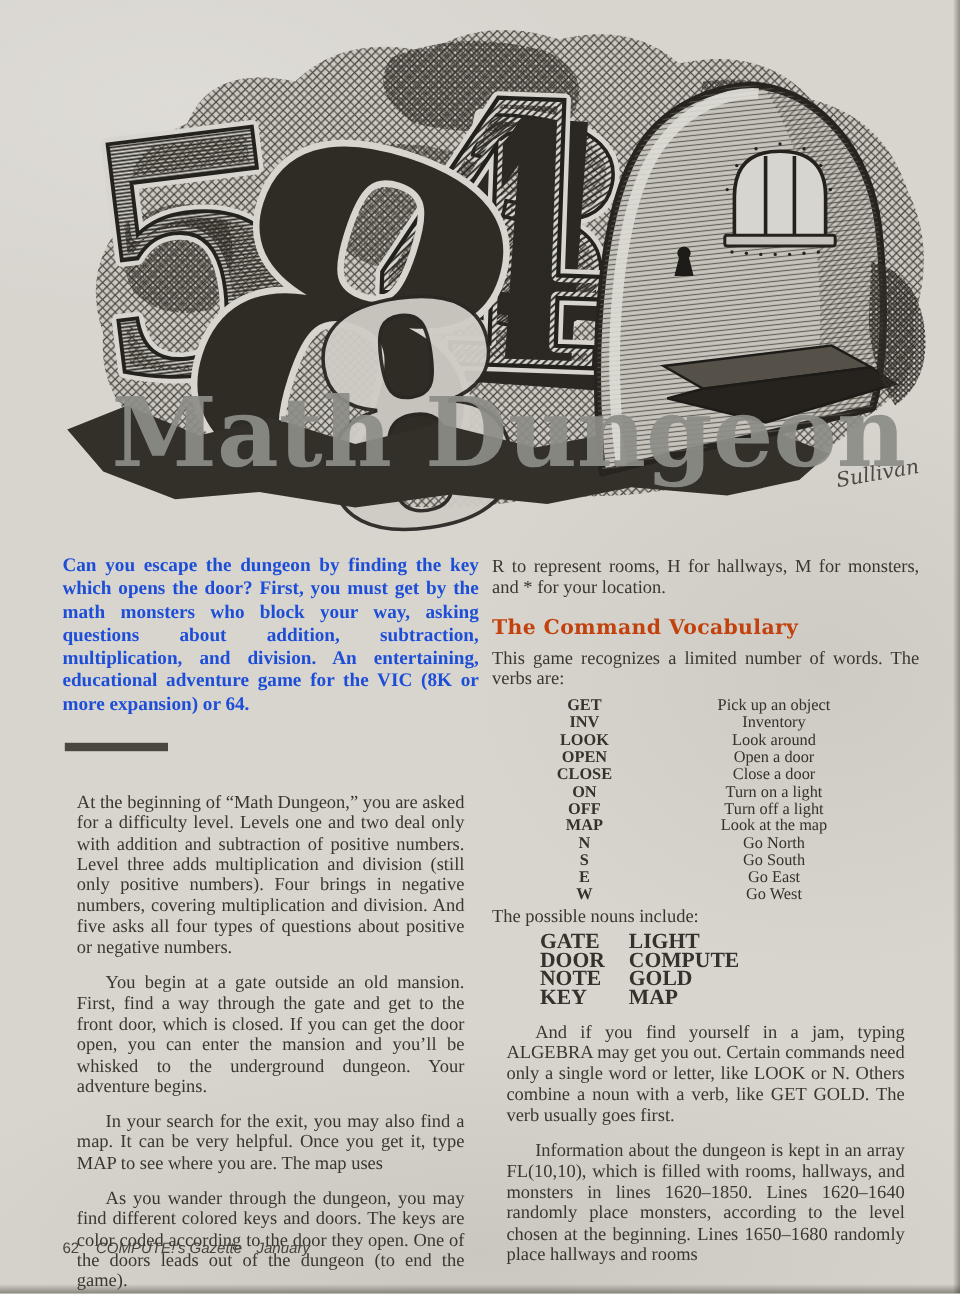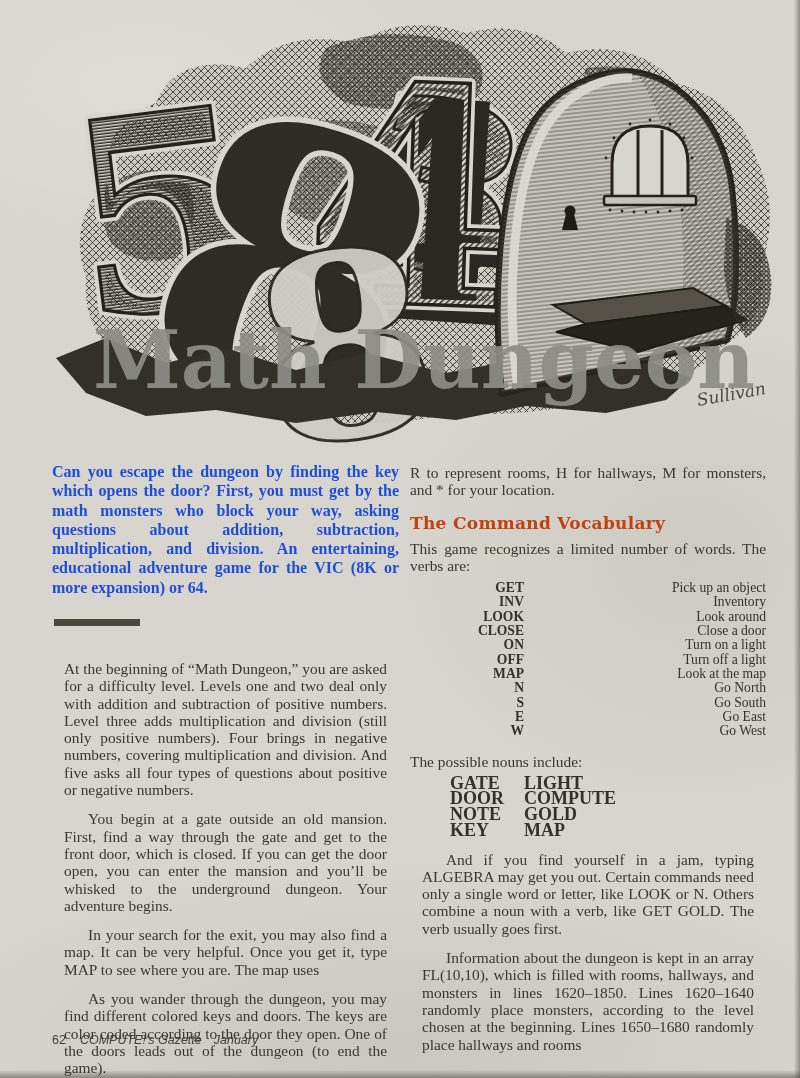--- a/index.html
+++ b/index.html
@@ -25,21 +25,21 @@
   .col{position:absolute;font-size:15.4px;line-height:17.3px;text-align:justify;hyphens:auto;}
   .col-left{left:52px;top:648px;width:347px;}
   .col-right{left:410px;top:464px;width:356px;}
   .para{margin:12px;text-indent:24px;}
   .para.first{text-indent:0;}
 
   .sec-head{font-family:"DejaVu Serif",serif;font-weight:bold;font-size:17px;line-height:24px;
             letter-spacing:.3px;color:#c2410c;margin:12px 0 5px;text-align:left;text-indent:0;}
   .lead{margin:0;text-indent:0;}
 
-  .cmd-table{margin:7px 0 15px 40px;font-size:13.6px;line-height:14.3px;color:#35322b;text-align:right;}
+  .cmd-table{margin:7px 0 2px 40px;font-size:13.6px;line-height:14.3px;color:#35322b;text-align:center;}
   .cmd-row{display:flex;}
   .cmd-verb{width:74px;font-weight:bold;flex:none;}
   .cmd-desc{flex:1;}
 
   .noun-table{margin:5px 0 7px 40px;font-size:18px;line-height:15.7px;font-weight:bold;
               color:#35322b;text-align:left;}
   .noun-row{display:flex;}
   .noun-c1{width:74px;flex:none;}
 
   .footer{position:absolute;left:52px;top:1033px;font-family:"Liberation Sans",sans-serif;
@@ -195,20 +195,24 @@
     </div>
     <div class="cmd-row">
       <span class="cmd-verb">INV</span>
       <span class="cmd-desc">Inventory</span>
     </div>
     <div class="cmd-row">
       <span class="cmd-verb">LOOK</span>
       <span class="cmd-desc">Look around</span>
     </div>
     <div class="cmd-row">
+      <span class="cmd-verb">OPEN</span>
+      <span class="cmd-desc">Open a door</span>
+    </div>
+    <div class="cmd-row">
       <span class="cmd-verb">CLOSE</span>
       <span class="cmd-desc">Close a door</span>
     </div>
     <div class="cmd-row">
       <span class="cmd-verb">ON</span>
       <span class="cmd-desc">Turn on a light</span>
     </div>
     <div class="cmd-row">
       <span class="cmd-verb">OFF</span>
       <span class="cmd-desc">Turn off a light</span>

